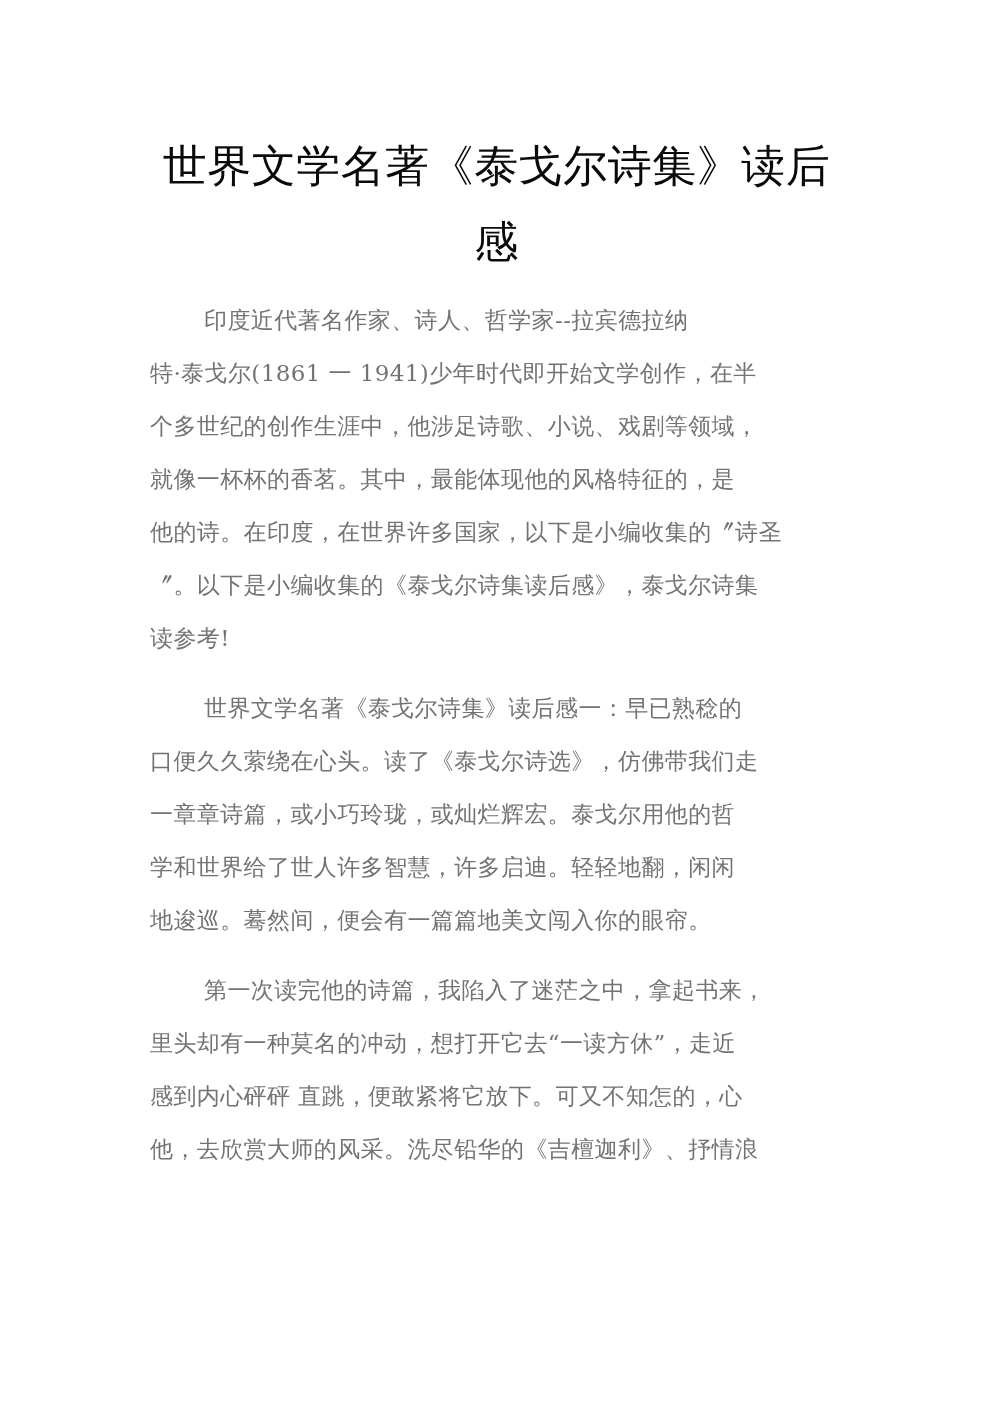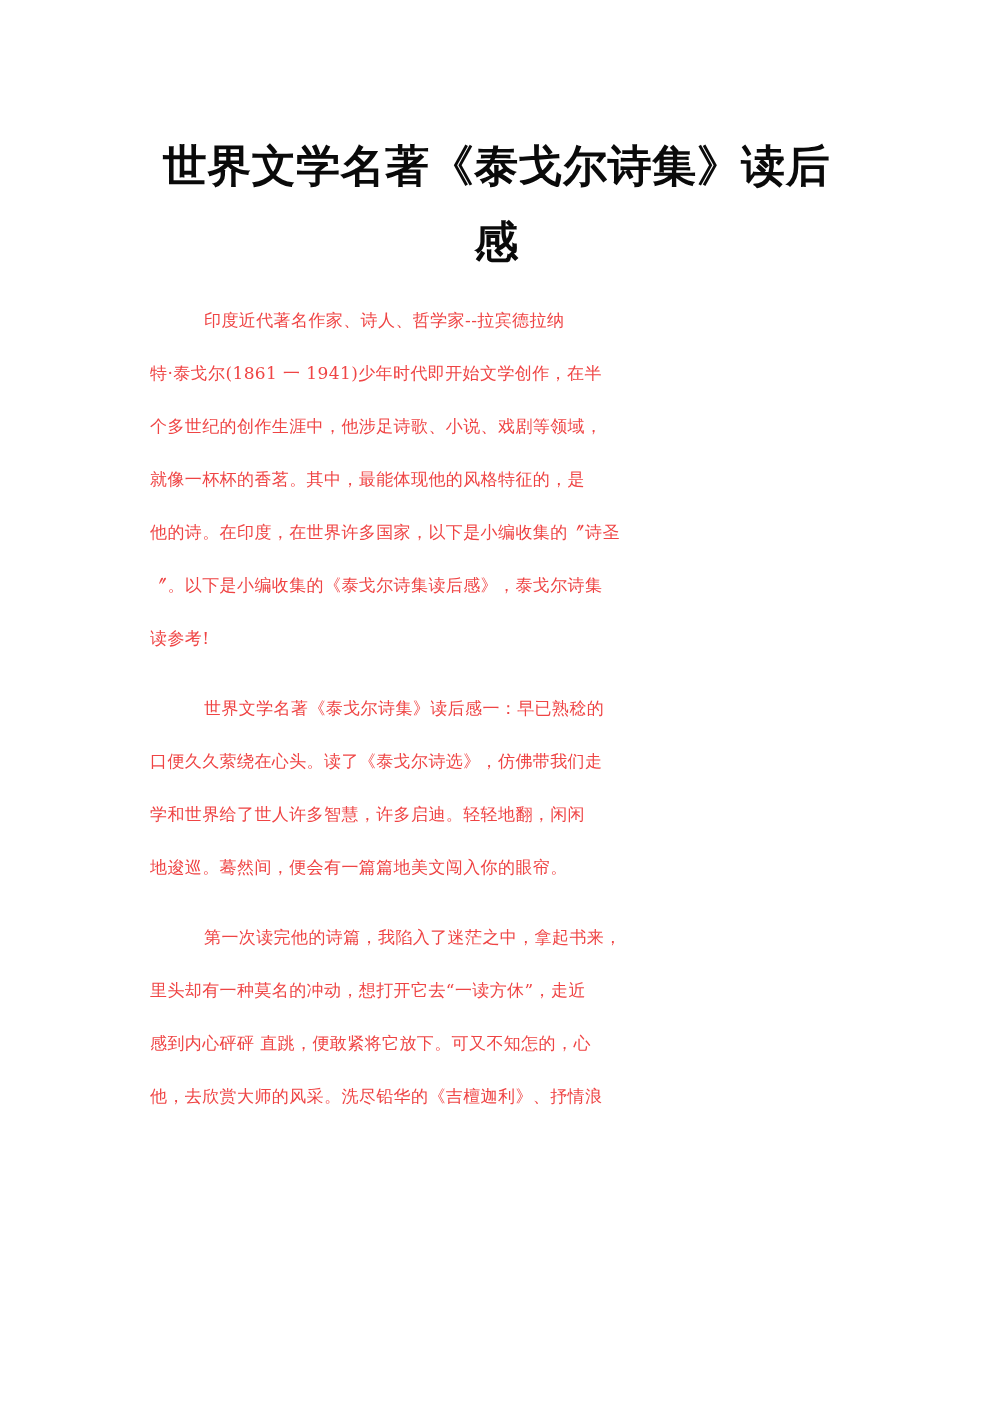--- a/index.html
+++ b/index.html
@@ -22,21 +22,21 @@
     width: 993px;
     height: 1404px;
     background: #ffffff;
   }
   .title {
     position: absolute;
     left: 150px;
     width: 693px;
     top: 128px;
     margin: 0;
-    font-weight: bold;
+    font-weight: normal;
     font-size: 44px;
     line-height: 76px;
     text-align: center;
     letter-spacing: 0.5px;
     color: #0a0a0a;
   }
   .title .tline {
     display: block;
     white-space: nowrap;
   }
@@ -45,25 +45,25 @@
     left: 150px;
     top: 294px;
     width: 680px;
   }
   .para {
     margin: 0 0 17px 0;
   }
   .line {
     display: block;
     height: 53px;
-    font-size: 17px;
+    font-size: 23px;
     line-height: 53px;
     white-space: nowrap;
     letter-spacing: 0.4px;
-    color: #ef4444;
+    color: #737373;
   }
   .line.indent {
     padding-left: 54px;
   }
 </style>
 </head>
 <body>
 
 <div class="page">
 
@@ -80,20 +80,21 @@
       <span class="line">个多世纪的创作生涯中，他涉足诗歌、小说、戏剧等领域，</span>
       <span class="line">就像一杯杯的香茗。其中，最能体现他的风格特征的，是</span>
       <span class="line">他的诗。在印度，在世界许多国家，以下是小编收集的〞诗圣</span>
       <span class="line">〞。以下是小编收集的《泰戈尔诗集读后感》，泰戈尔诗集</span>
       <span class="line">读参考!</span>
     </div>
 
     <div class="para">
       <span class="line indent">世界文学名著《泰戈尔诗集》读后感一：早已熟稔的</span>
       <span class="line">口便久久萦绕在心头。读了《泰戈尔诗选》，仿佛带我们走</span>
+      <span class="line">一章章诗篇，或小巧玲珑，或灿烂辉宏。泰戈尔用他的哲</span>
       <span class="line">学和世界给了世人许多智慧，许多启迪。轻轻地翻，闲闲</span>
       <span class="line">地逡巡。蓦然间，便会有一篇篇地美文闯入你的眼帘。</span>
     </div>
 
     <div class="para">
       <span class="line indent">第一次读完他的诗篇，我陷入了迷茫之中，拿起书来，</span>
       <span class="line">里头却有一种莫名的冲动，想打开它去“一读方休”，走近</span>
       <span class="line">感到内心砰砰 直跳，便敢紧将它放下。可又不知怎的，心</span>
       <span class="line">他，去欣赏大师的风采。洗尽铅华的《吉檀迦利》、抒情浪</span>
     </div>

